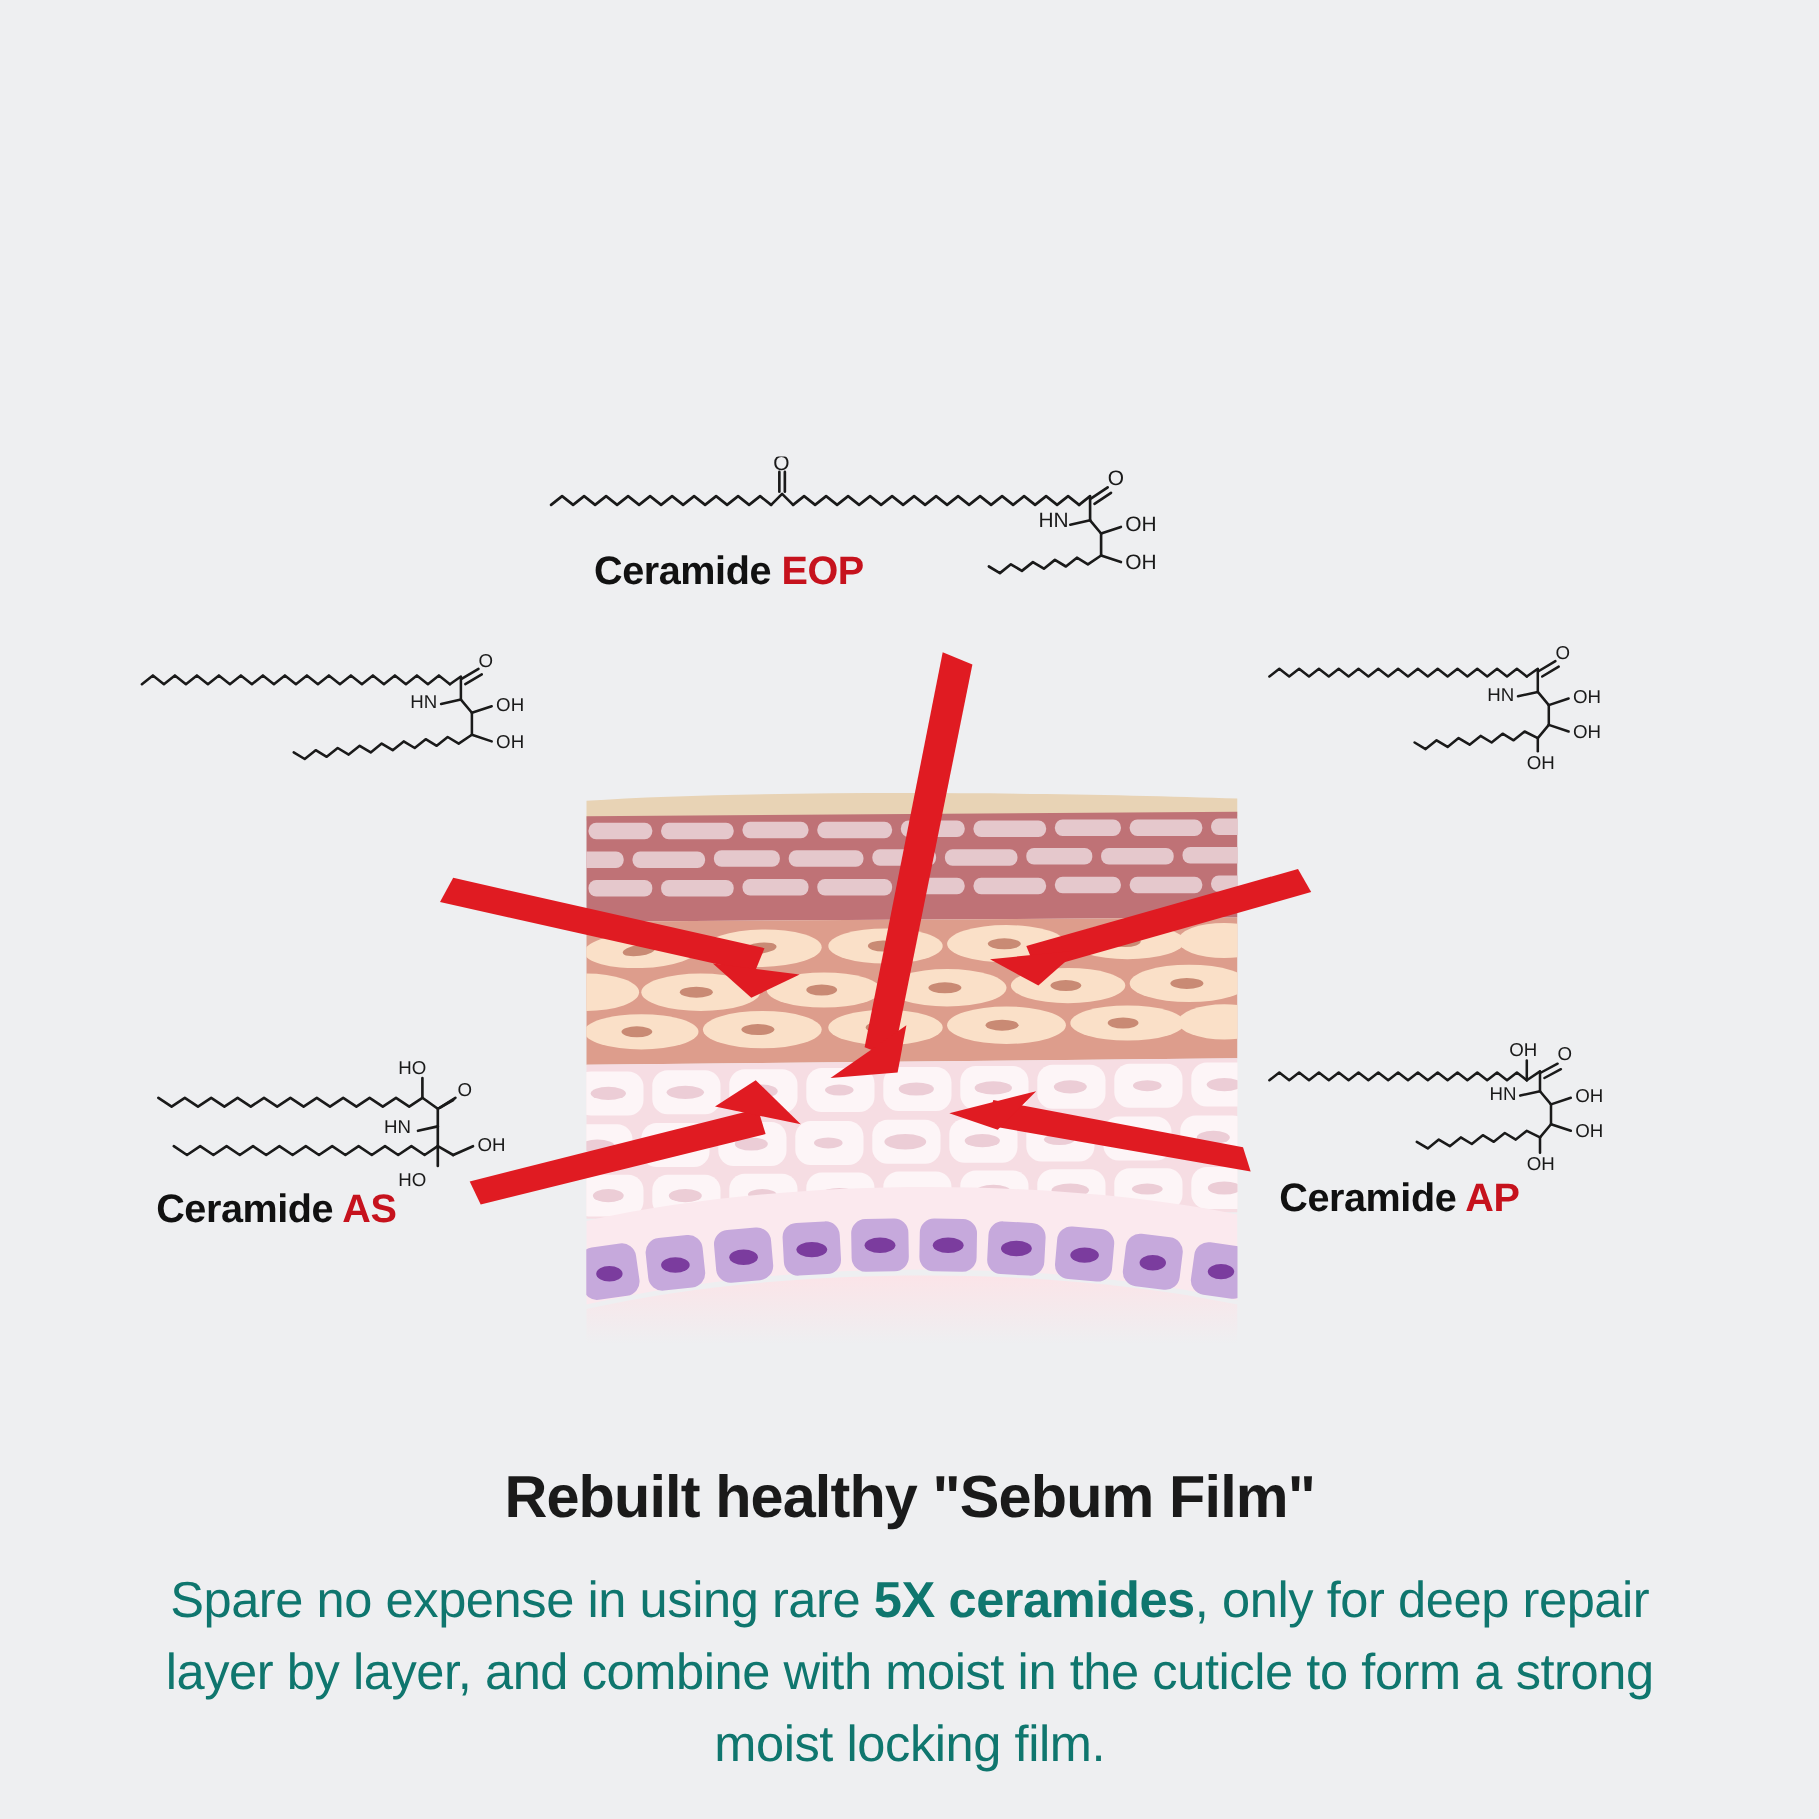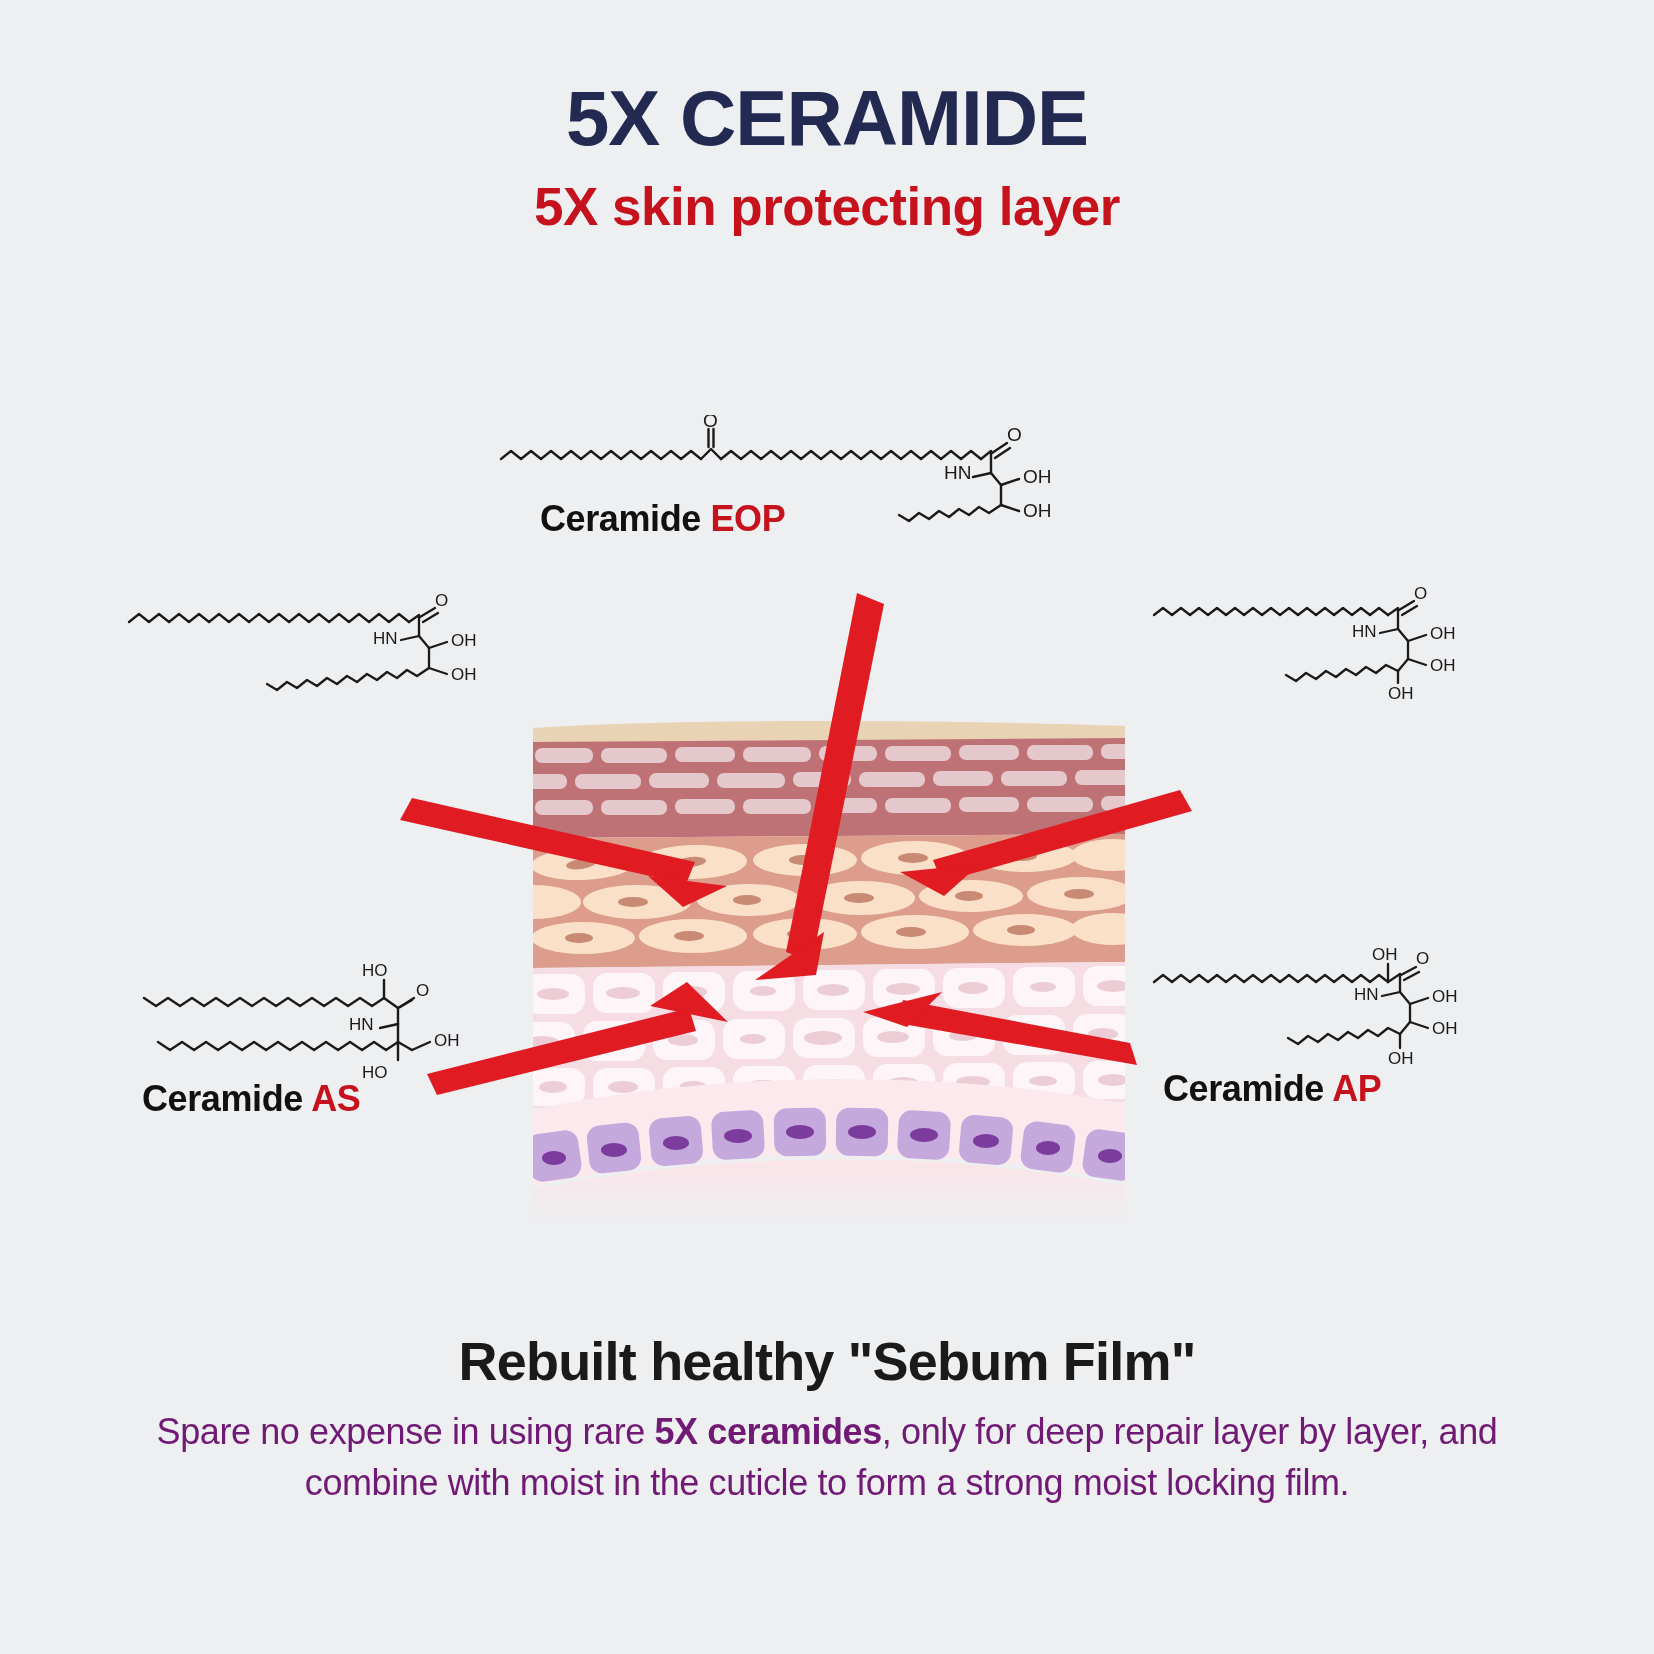--- a/index.html
+++ b/index.html
@@ -94,38 +94,34 @@
     width: 1654px;
     text-align: center;
   }
   #footer-heading {
     font-size: 54px;
     font-weight: 600;
     color: #1a1a1a;
     letter-spacing: -0.8px;
   }
   #footer-body {
-    margin-top: 14px;
-    font-size: 36px;
+    margin-top: 30px;
+    font-size: 46px;
     line-height: 1.42;
-    color: #701a75;
+    color: #0f766e;
     letter-spacing: -0.4px;
     padding: 0 110px;
   }
   #footer-body b { font-weight: 700; }
 </style>
 </head>
 <body>
 
 <div id="page">
 
-  <div id="header">
-    <div id="title">5X CERAMIDE</div>
-    <div id="subtitle">5X skin protecting layer</div>
-  </div>
 
   <div id="skin-diagram">
     <svg viewBox="0 0 592 510" width="592" height="510" xmlns="http://www.w3.org/2000/svg">
       <defs>
         <clipPath id="clipAll">
             <rect x="0" y="0" width="592" height="510"></rect>
           </clipPath>
         <linearGradient id="fadeBottom" x1="0" y1="0" x2="0" y2="1">
           <stop offset="0%" stop-color="#fbe4e8" stop-opacity="1"></stop>
           <stop offset="100%" stop-color="#fbe4e8" stop-opacity="0"></stop>

